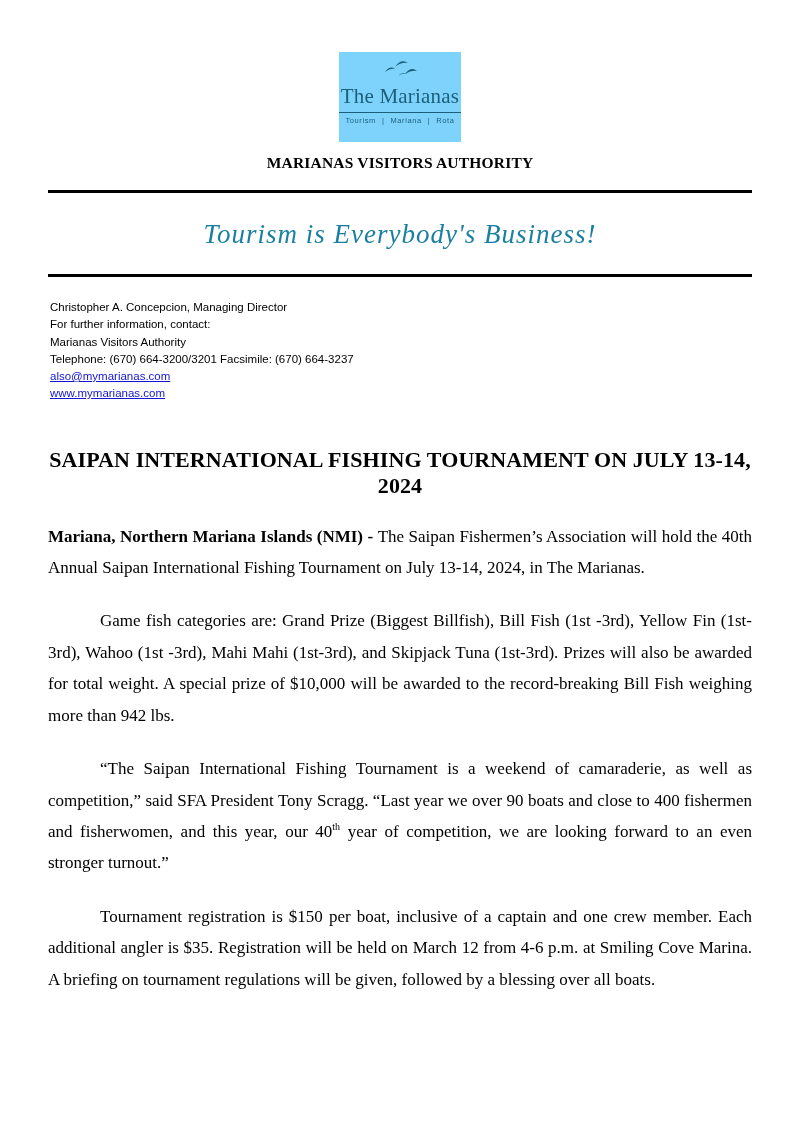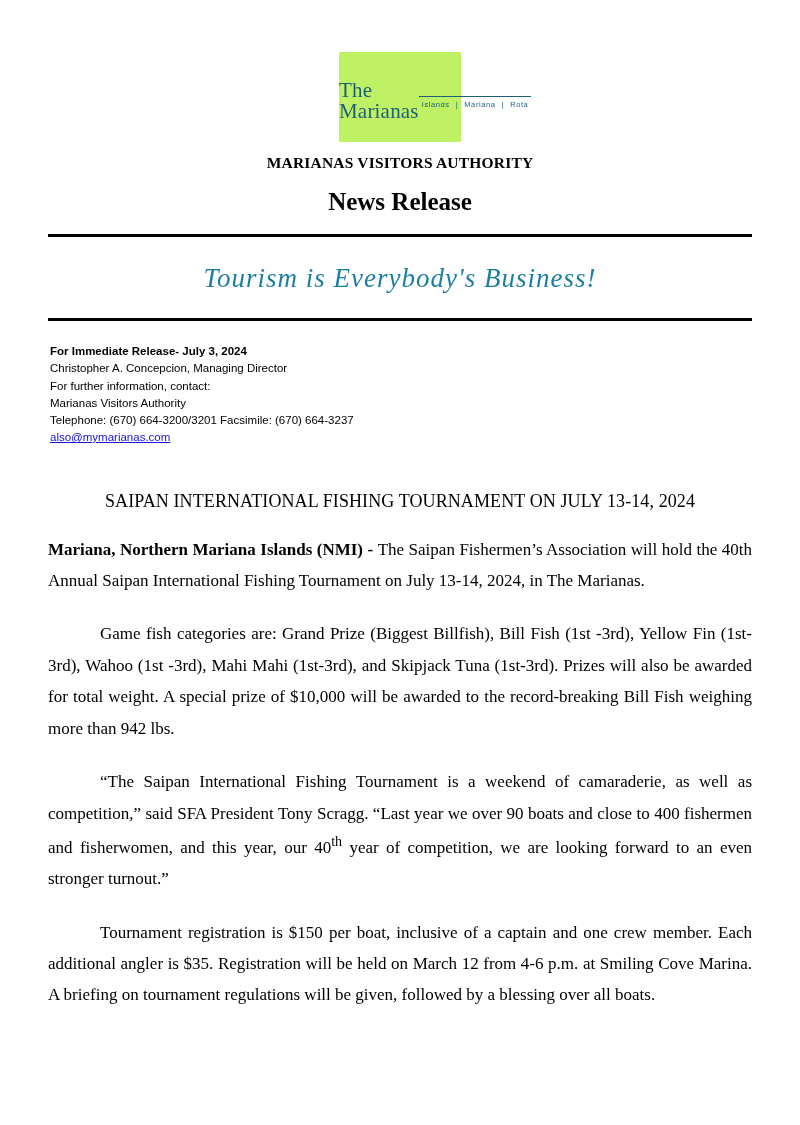--- a/index.html
+++ b/index.html
@@ -25,23 +25,23 @@
 
   
   .logo-block {
     margin-top: 52px;
     display: flex;
     justify-content: center;
   }
   .logo-card {
     width: 122px;
     height: 90px;
-    background: #bef264;
+    background: #7dd3fc;
     display: flex;
-    flex-direction: row;
+    flex-direction: column;
     align-items: center;
     justify-content: flex-start;
     padding-top: 6px;
     box-sizing: border-box;
   }
   .logo-birds {
     height: 26px;
     display: block;
   }
   .logo-name {
@@ -109,72 +109,71 @@
   .contact a {
     color: #1414d2;
     text-decoration: underline;
     display: block;
   }
 
   
   .headline {
     text-align: center;
     font-family: "Liberation Serif", serif;
-    font-weight: normal;
-    font-size: 18px;
+    font-weight: bold;
+    font-size: 22px;
     margin-top: 44px;
     letter-spacing: .1px;
   }
   .para {
     font-family: "Liberation Serif", serif;
     font-size: 17px;
     line-height: 1.85;
     text-align: justify;
     margin-top: 22px;
   }
   .para.indent { text-indent: 52px; }
   .para .lead { font-weight: bold; }
-  sup { font-size: 14px; vertical-align: super; }
+  sup { font-size: 10px; vertical-align: super; }
 </style>
 </head>
 <body>
 
 <div class="page">
 
   <div class="logo-block">
     <div class="logo-card">
       <svg class="logo-birds" viewBox="0 0 70 26">
         <path d="M20 14 q5 -7 10 -3 q-5 -1 -10 3 z" fill="#1d5f7a"></path>
         <path d="M30 9 q6 -9 13 -4 q-7 -1 -13 4 z" fill="#1d5f7a"></path>
         <path d="M40 16 q6 -8 12 -3 q-6 -1 -12 3 z" fill="#1d5f7a"></path>
         <path d="M33 18 q4 -5 9 -2 q-5 -1 -9 2 z" fill="#2f86a6"></path>
       </svg>
       <div class="logo-name">The Marianas</div>
       <div class="logo-islands">
-        <span>Islands</span><span>|</span><span>Mariana</span><span>|</span><span>Rota</span>
+        <span>Tourism</span><span>|</span><span>Mariana</span><span>|</span><span>Rota</span>
       </div>
     </div>
   </div>
 
   <div class="authority">MARIANAS VISITORS AUTHORITY</div>
-  <div class="news-release">News Release</div>
 
   <hr class="rule">
 
   <div class="tagline">Tourism is Everybody's Business!</div>
 
   <hr class="rule">
 
   <div class="contact">
-    <div class="bold">For Immediate Release- July 3, 2024</div>
     <div>Christopher A. Concepcion, Managing Director</div>
     <div>For further information, contact:</div>
     <div>Marianas Visitors Authority</div>
     <div>Telephone: (670) 664-3200/3201  Facsimile: (670) 664-3237</div>
     <a href="#">also@mymarianas.com</a>
+    <a href="#">www.mymarianas.com</a>
   </div>
 
   <div class="headline">SAIPAN INTERNATIONAL FISHING TOURNAMENT ON JULY 13-14, 2024</div>
 
   <p class="para"><span class="lead">Mariana, Northern Mariana Islands (NMI) - </span><span>The Saipan Fishermen’s Association will hold the 40th Annual Saipan International Fishing Tournament on July 13-14, 2024, in The Marianas.</span></p>
 
   <p class="para indent">Game fish categories are: Grand Prize (Biggest Billfish), Bill Fish (1st -3rd), Yellow Fin (1st-3rd), Wahoo (1st -3rd), Mahi Mahi (1st-3rd), and Skipjack Tuna (1st-3rd). Prizes will also be awarded for total weight. A special prize of $10,000 will be awarded to the record-breaking Bill Fish weighing more than 942 lbs.</p>
 
   <p class="para indent"><span>“The Saipan International Fishing Tournament is a weekend of camaraderie, as well as competition,” said SFA President Tony Scragg. “Last year we over 90 boats and close to 400 fishermen and fisherwomen, and this year, our 40</span><sup>th</sup><span> year of competition, we are looking forward to an even stronger turnout.”</span></p>
 

